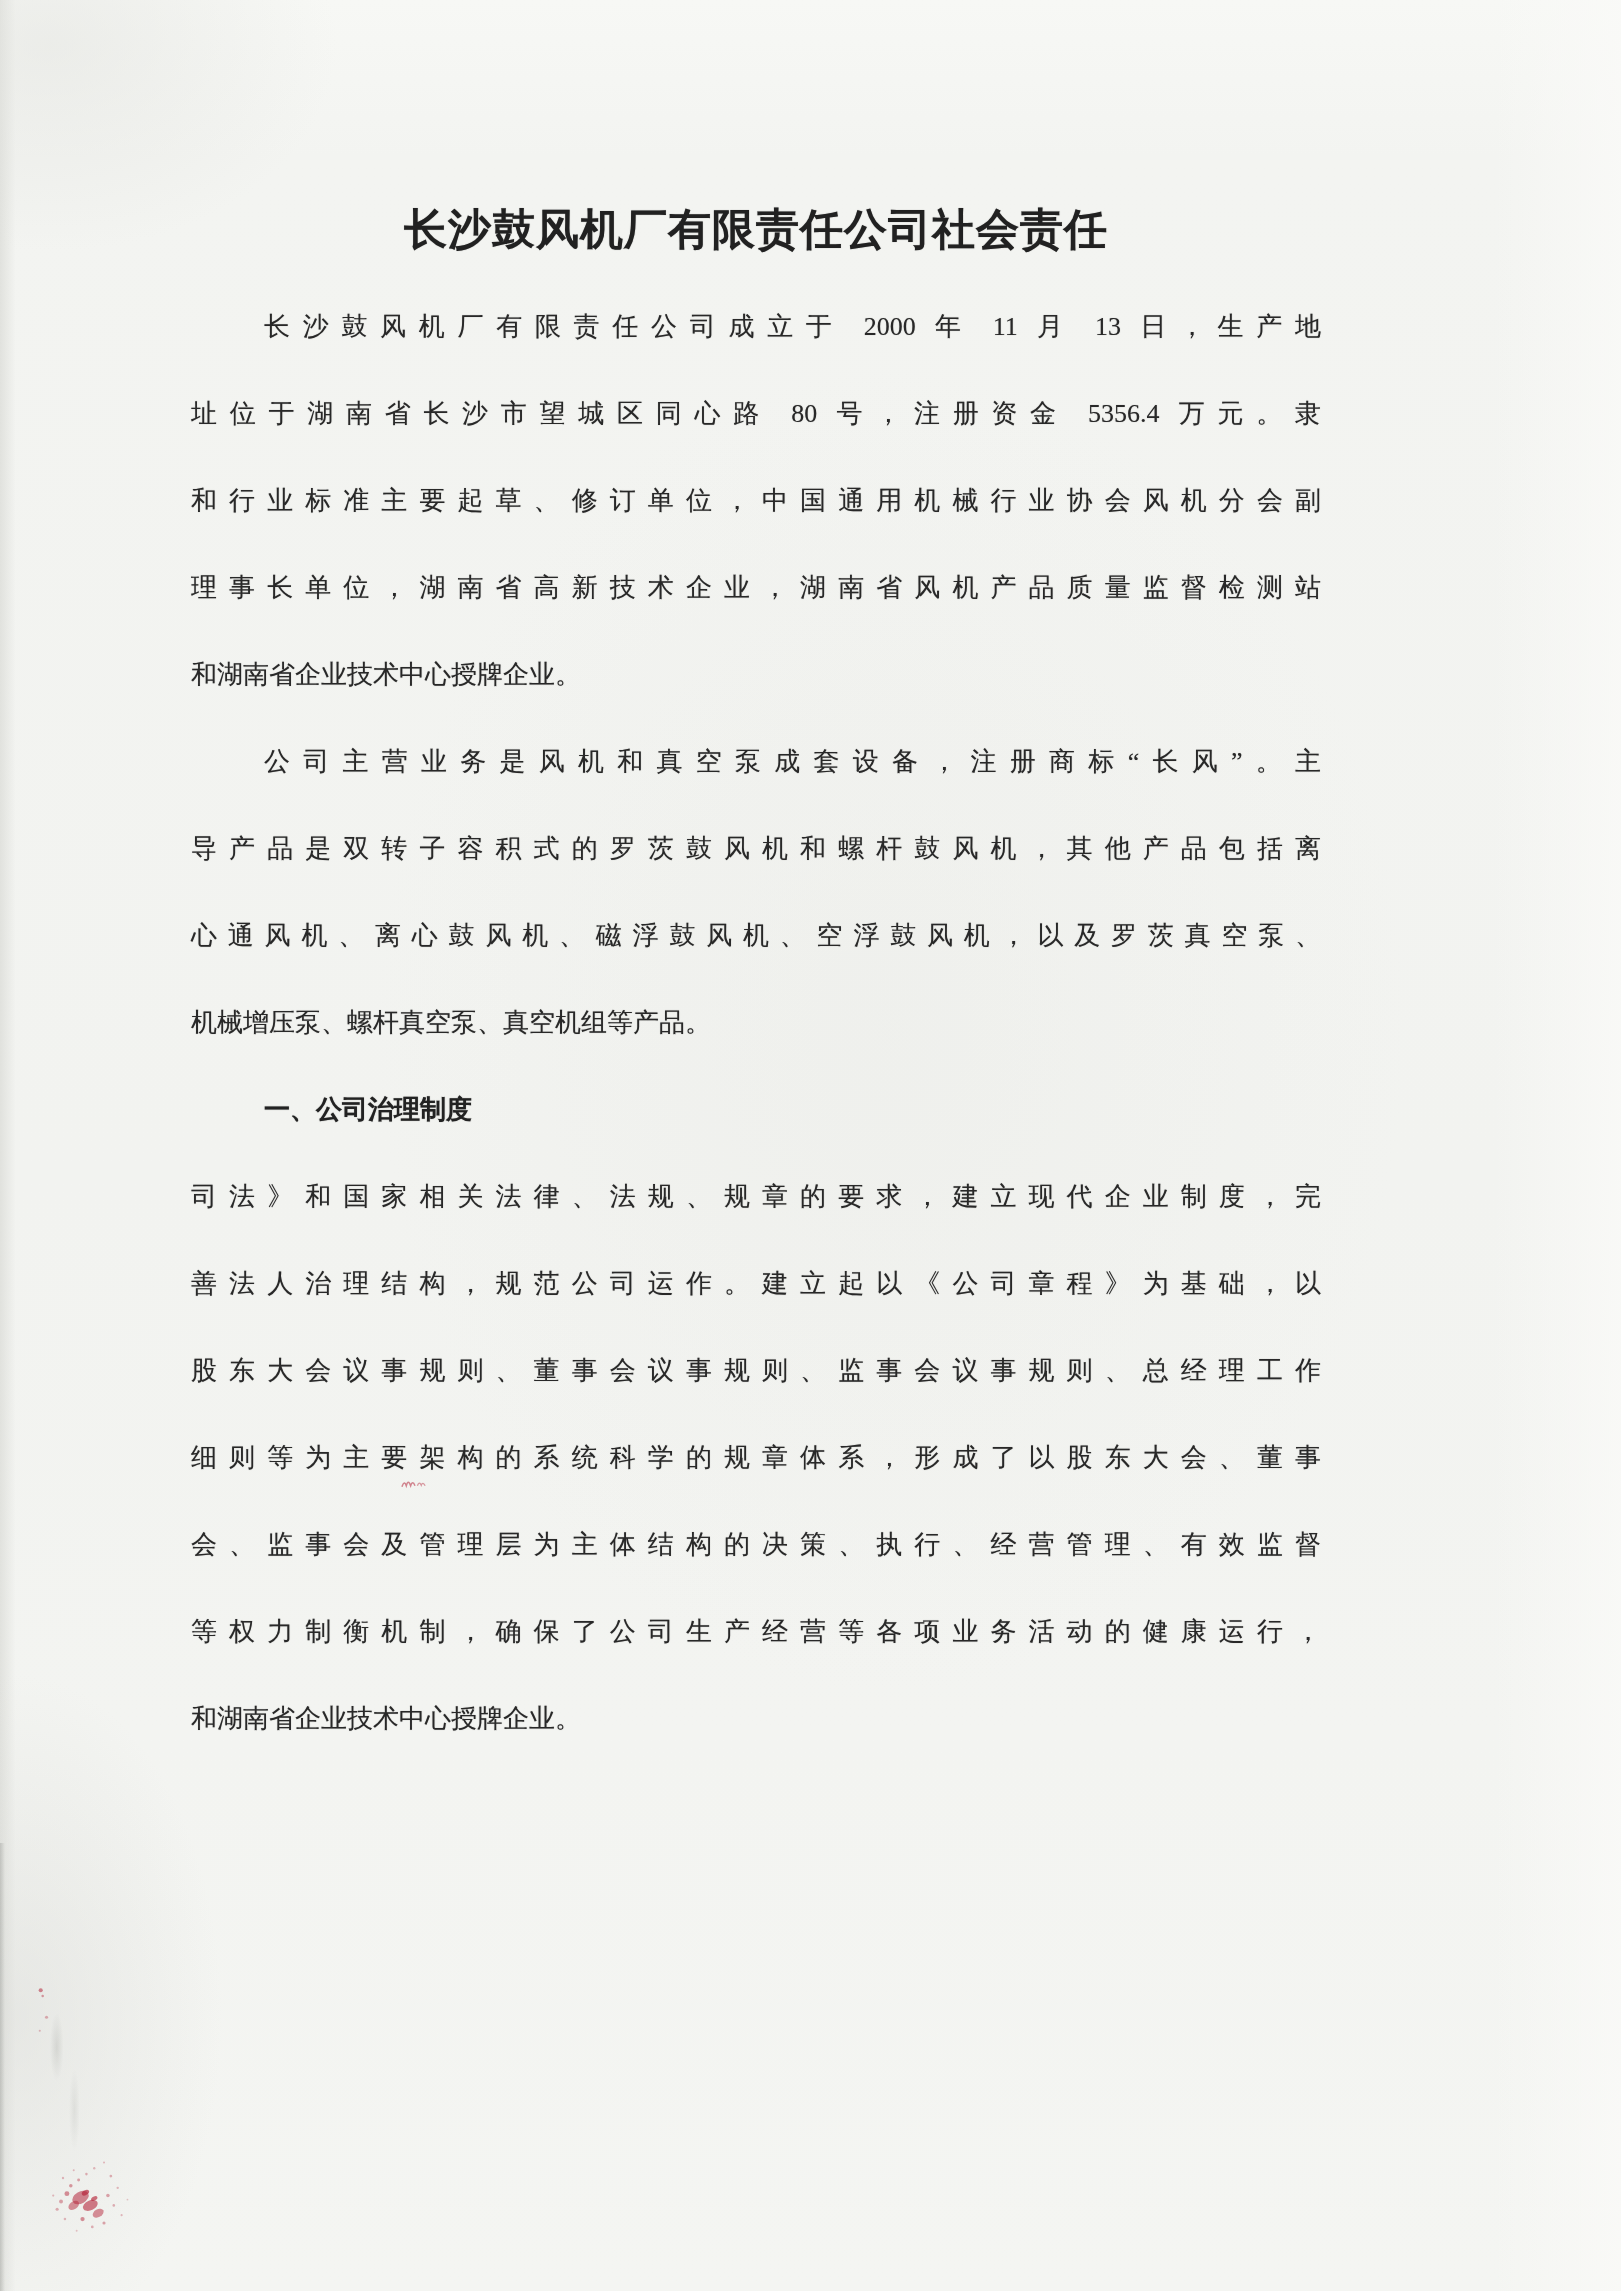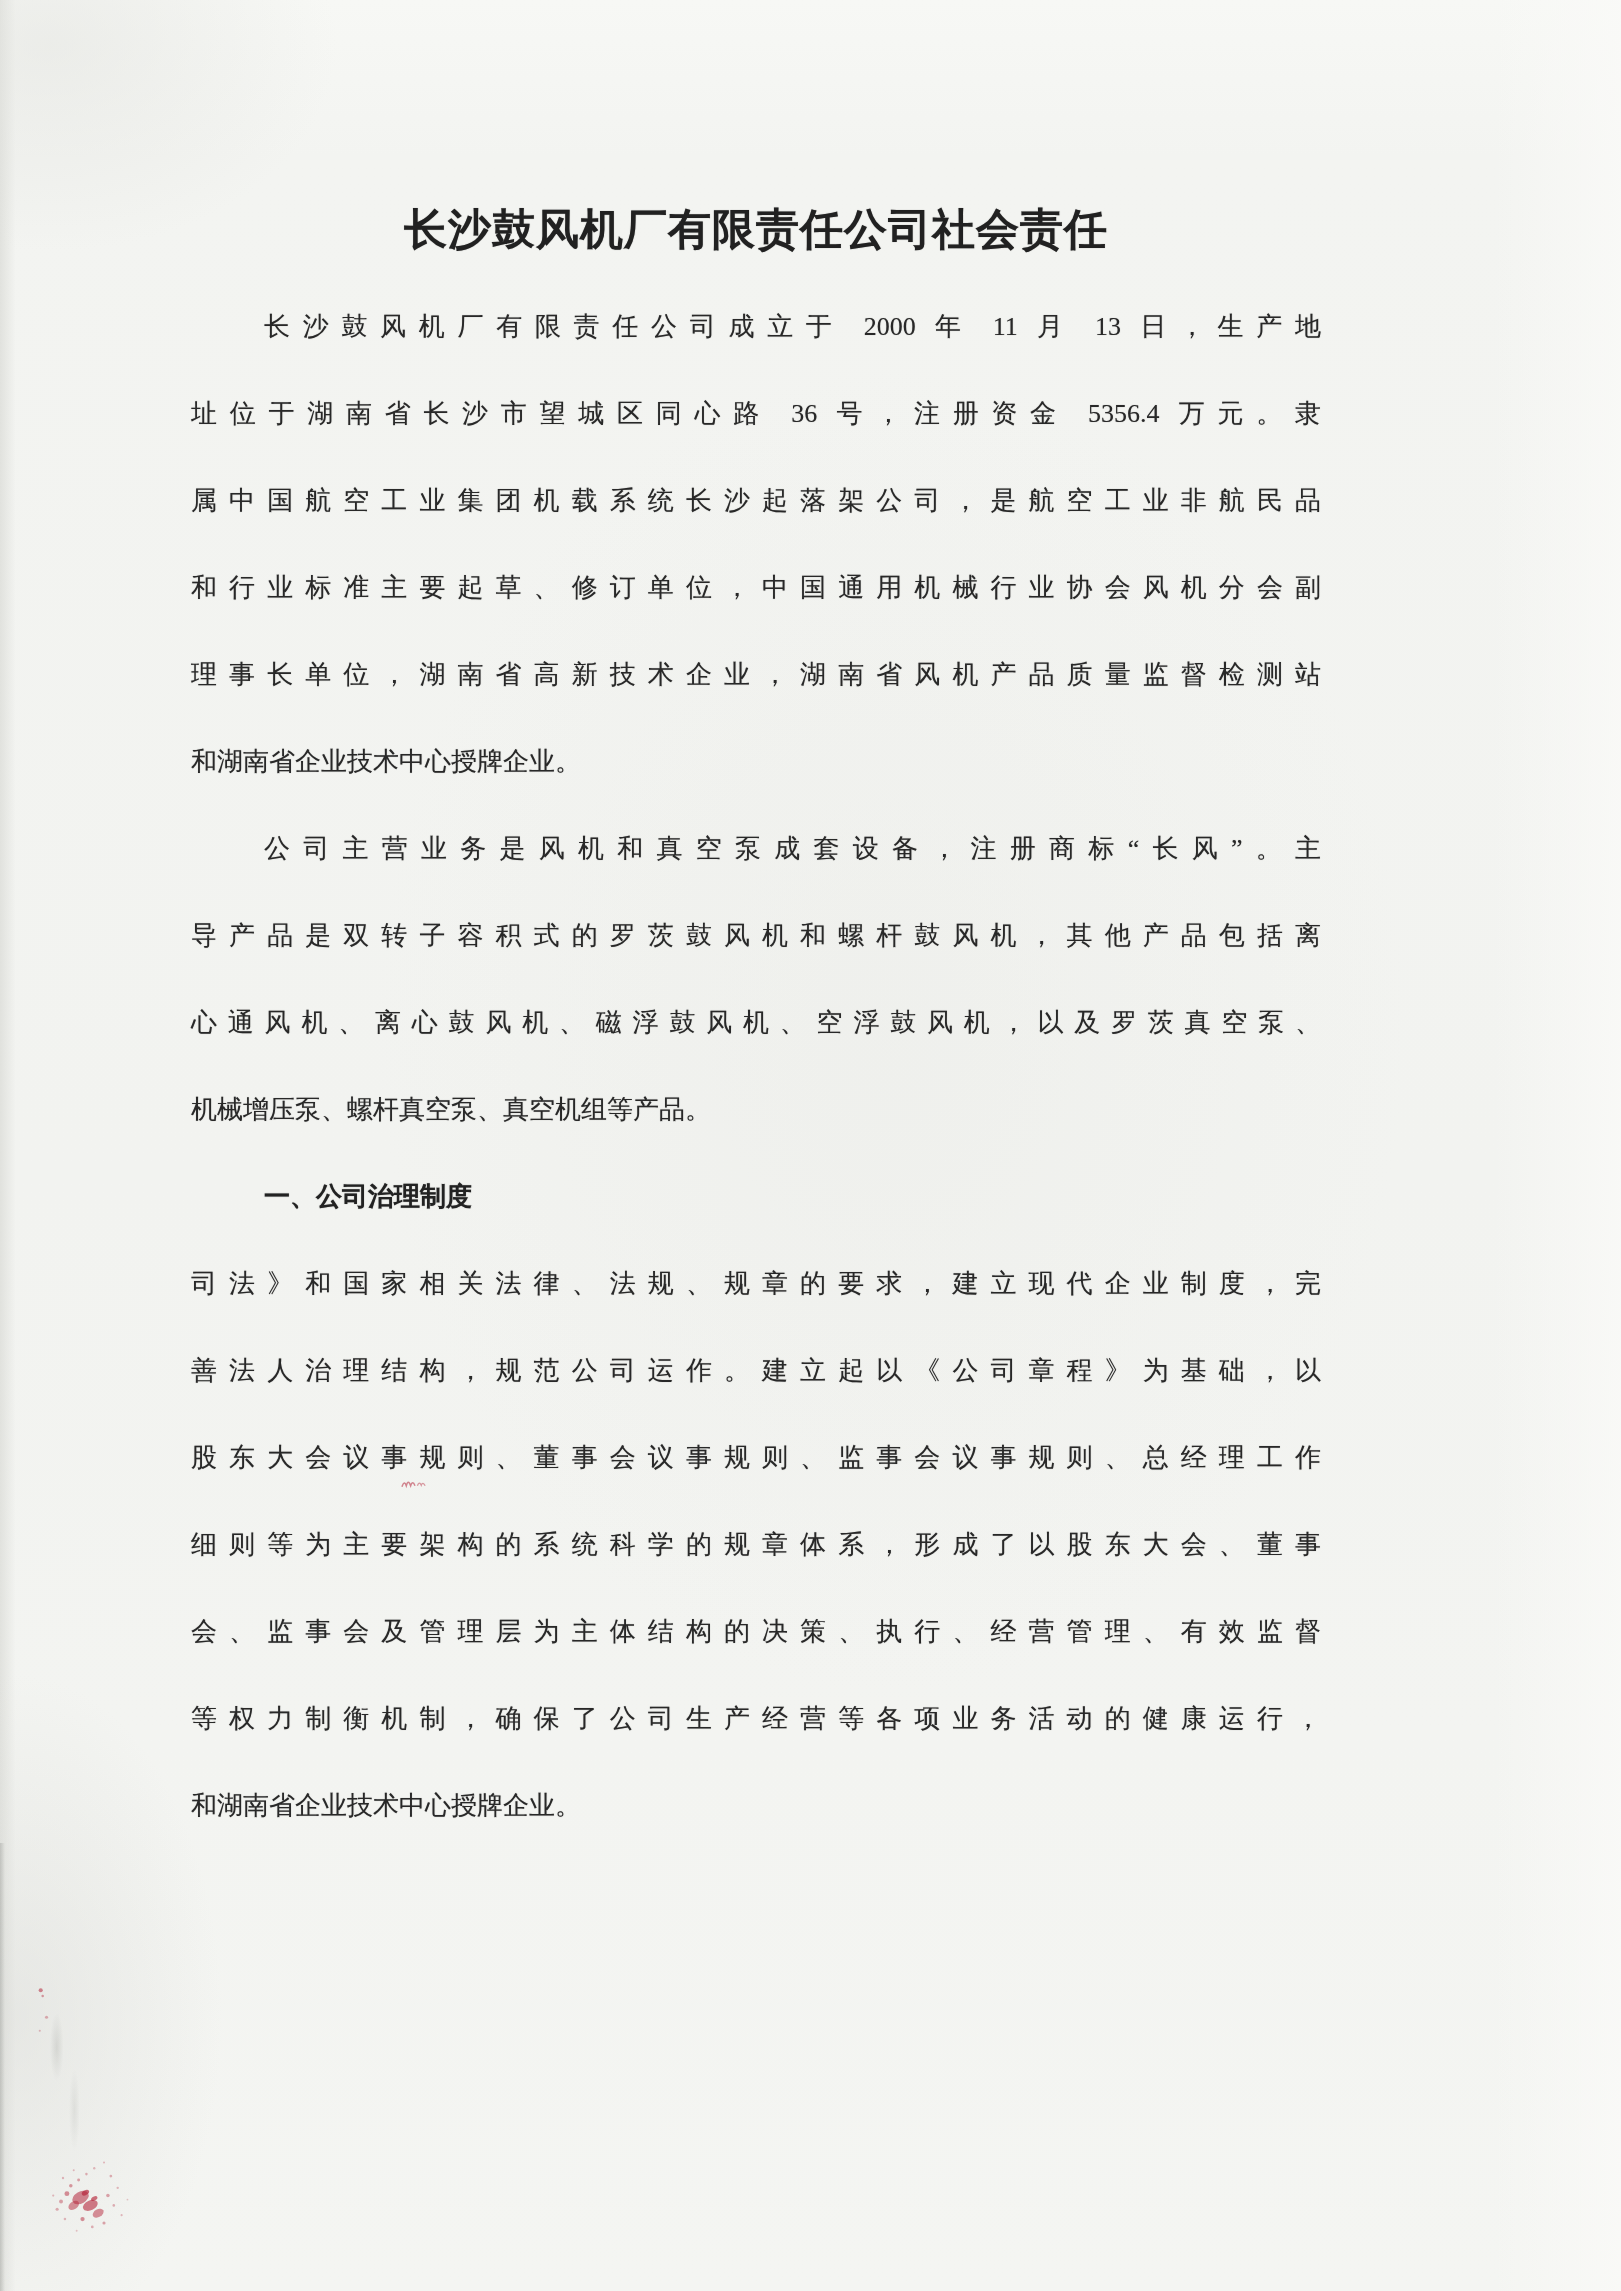--- a/index.html
+++ b/index.html
@@ -91,22 +91,21 @@
 
 <div class="page">
 
   <div class="mottle"></div>
   <div class="edge-left-line"></div>
 
   <h1 class="title">长沙鼓风机厂有限责任公司社会责任</h1>
 
   <main class="doc-body" style="color: rgb(40, 40, 40);">
       <div class="line indent">长沙鼓风机厂有限责任公司成立于 2000 年 11 月 13 日，生产地</div>
-      <div class="line">址位于湖南省长沙市望城区同心路 36 号，注册资金 5356.4 万元。隶</div>
-      <div class="line">属中国航空工业集团机载系统长沙起落架公司，是航空工业非航民品</div>
+      <div class="line">址位于湖南省长沙市望城区同心路 80 号，注册资金 5356.4 万元。隶</div>
       <div class="line">和行业标准主要起草、修订单位，中国通用机械行业协会风机分会副</div>
       <div class="line">理事长单位，湖南省高新技术企业，湖南省风机产品质量监督检测站</div>
       <div class="line last">和湖南省企业技术中心授牌企业。</div>
       <div class="line indent">公司主营业务是风机和真空泵成套设备，注册商标“长风”。主</div>
       <div class="line">导产品是双转子容积式的罗茨鼓风机和螺杆鼓风机，其他产品包括离</div>
       <div class="line">心通风机、离心鼓风机、磁浮鼓风机、空浮鼓风机，以及罗茨真空泵、</div>
       <div class="line last">机械增压泵、螺杆真空泵、真空机组等产品。</div>
       <div class="line heading indent last">一、公司治理制度</div>
       <div class="line">司法》和国家相关法律、法规、规章的要求，建立现代企业制度，完</div>
       <div class="line">善法人治理结构，规范公司运作。建立起以《公司章程》为基础，以</div>

